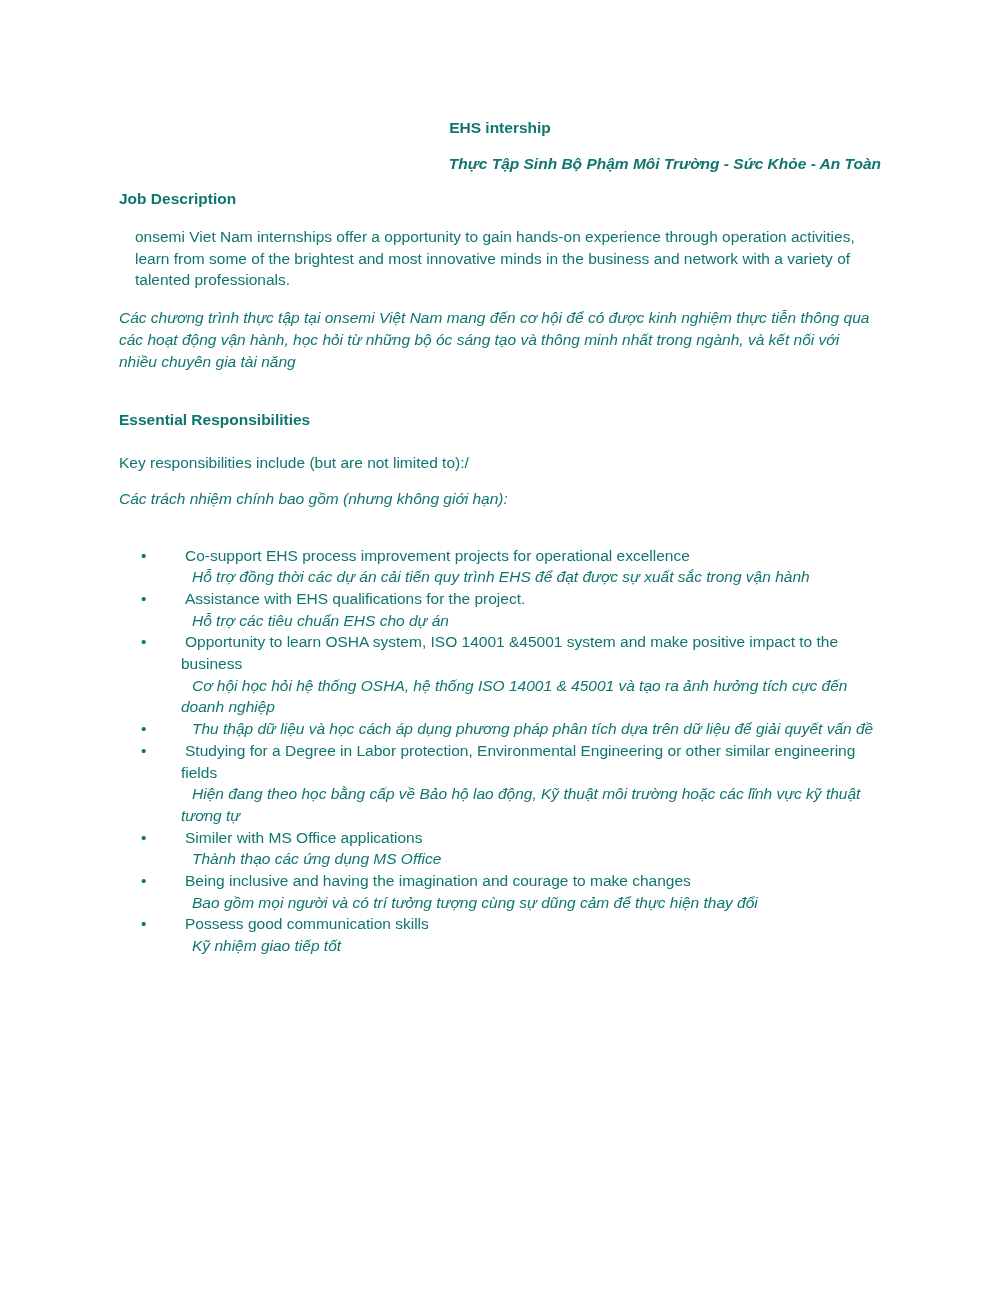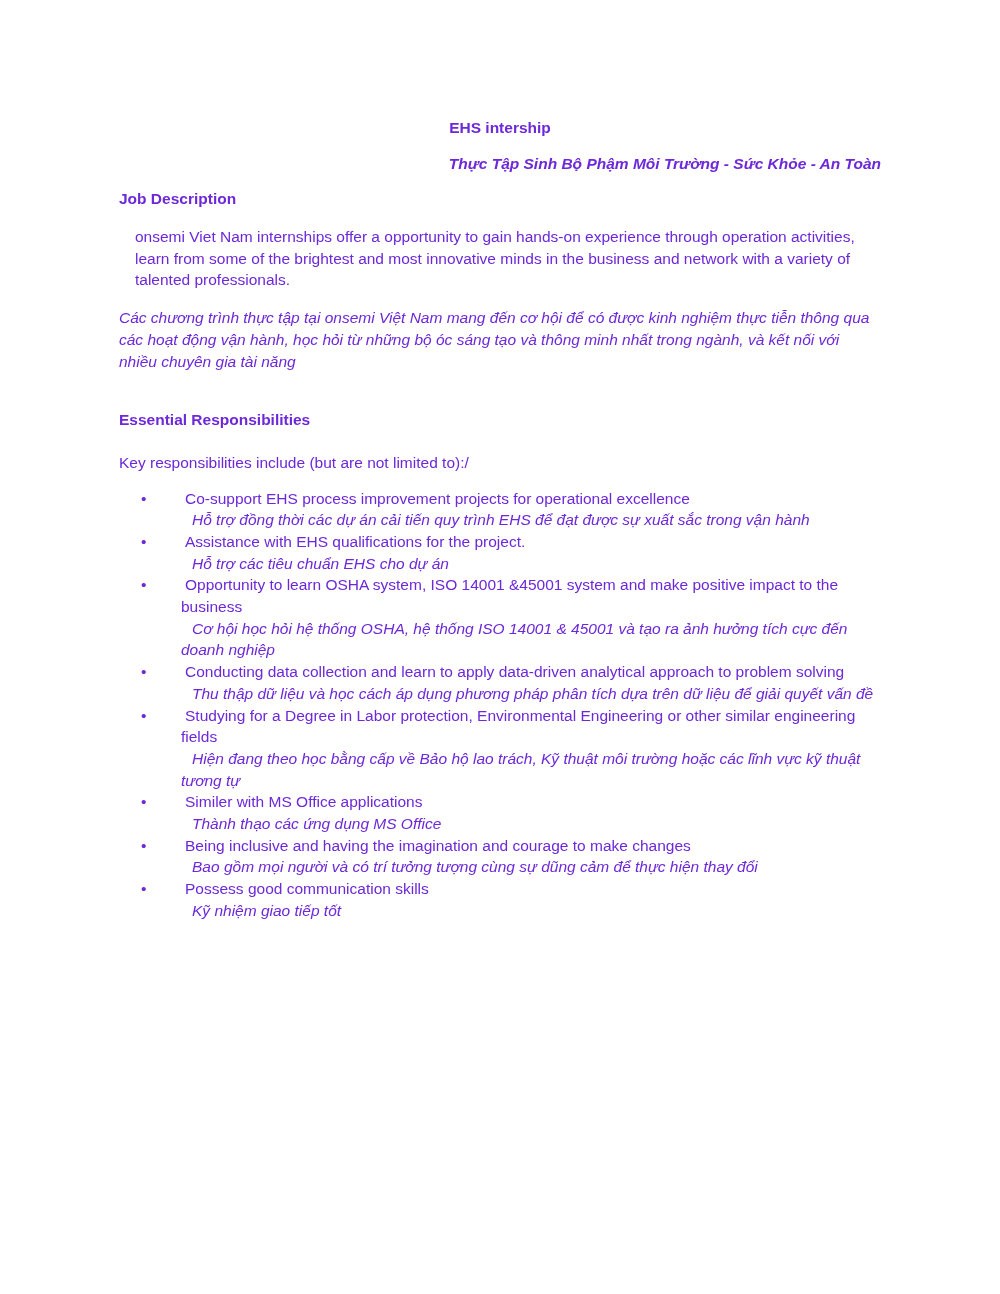--- a/index.html
+++ b/index.html
@@ -7,21 +7,21 @@
     position: relative;
     width: 1000px;
     height: 1294px;
     margin: 0 auto;
     background: #ffffff;
     box-sizing: border-box;
     padding: 117px 119px 0 119px;
     font-family: "Liberation Sans", sans-serif;
     font-size: 15.5px;
     line-height: 21.7px;
-    color: #6d28d9;
+    color: #0f766e;
     overflow: hidden;
   }
   .title {
     font-size: 15.5px;
     font-weight: bold;
     text-align: center;
     margin: 0 0 14.6px 0;
   }
   .subtitle {
     font-size: 15.5px;
@@ -59,20 +59,21 @@
   <h3 class="h-jobdesc">Job Description</h3>
 
   <p class="intro-en">onsemi Viet Nam internships offer a opportunity to gain hands-on experience through operation activities, learn from some of the brightest and most innovative minds in the business and network with a variety of talented professionals.</p>
 
   <p class="intro-vi">Các chương trình thực tập tại onsemi Việt Nam mang đến cơ hội để có được kinh nghiệm thực tiễn thông qua các hoạt động vận hành, học hỏi từ những bộ óc sáng tạo và thông minh nhất trong ngành, và kết nối với nhiều chuyên gia tài năng</p>
 
   <h3 class="h-er">Essential Responsibilities</h3>
 
   <p class="lead-en">Key responsibilities include (but are not limited to):/</p>
 
+  <p class="lead-vi">Các trách nhiệm chính bao gồm (nhưng không giới hạn):</p>
 
   <ul class="resp-list">
     <li>
       <span class="dot">•</span>
       <div class="en-line">Co-support EHS process improvement projects for operational excellence</div>
       <div class="vi-line">Hỗ trợ đồng thời các dự án cải tiến quy trình EHS để đạt được sự xuất sắc trong vận hành</div>
     </li>
 
     <li>
       <span class="dot">•</span>
@@ -81,28 +82,27 @@
     </li>
 
     <li>
       <span class="dot">•</span>
       <div class="en-line">Opportunity to learn OSHA system, ISO 14001 &amp;45001 system and make positive impact to the business</div>
       <div class="vi-line">Cơ hội học hỏi hệ thống OSHA, hệ thống ISO 14001 &amp; 45001 và tạo ra ảnh hưởng tích cực đến doanh nghiệp</div>
     </li>
 
     <li>
       <span class="dot">•</span>
-      <div class="en-line">Conducting data collection and learn to apply data-driven analytical approach to problem solving</div>
       <div class="vi-line">Thu thập dữ liệu và học cách áp dụng phương pháp phân tích dựa trên dữ liệu để giải quyết vấn đề</div>
     </li>
 
     <li>
       <span class="dot">•</span>
       <div class="en-line">Studying for a Degree in Labor protection, Environmental Engineering or other similar engineering fields</div>
-      <div class="vi-line">Hiện đang theo học bằng cấp về Bảo hộ lao trách, Kỹ thuật môi trường hoặc các lĩnh vực kỹ thuật tương tự</div>
+      <div class="vi-line">Hiện đang theo học bằng cấp về Bảo hộ lao động, Kỹ thuật môi trường hoặc các lĩnh vực kỹ thuật tương tự</div>
     </li>
 
     <li>
       <span class="dot">•</span>
       <div class="en-line">Similer with MS Office applications</div>
       <div class="vi-line">Thành thạo các ứng dụng MS Office</div>
     </li>
 
     <li>
       <span class="dot">•</span>

